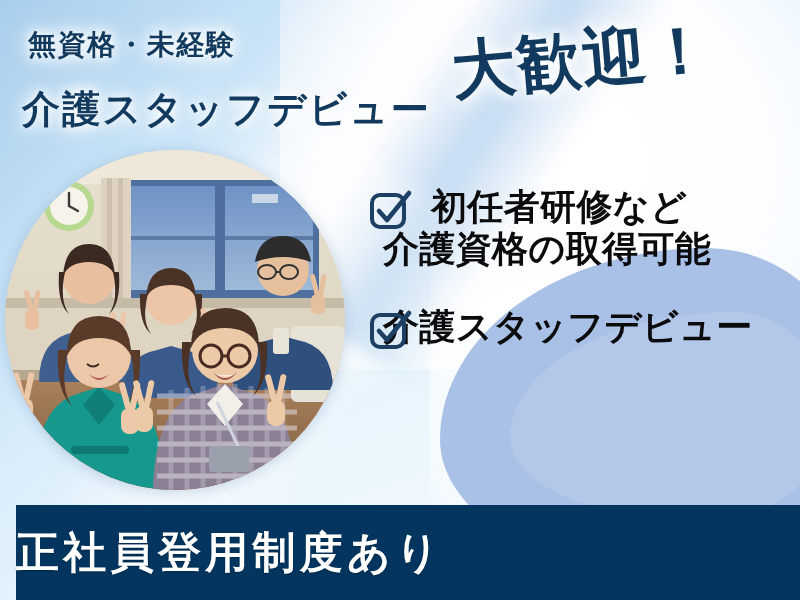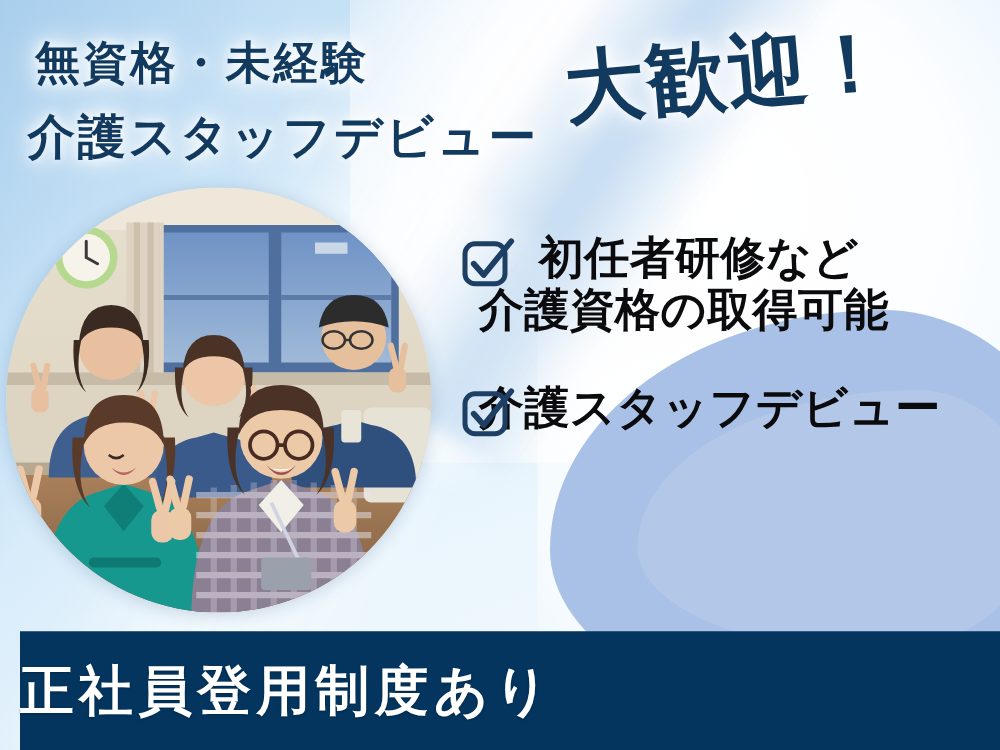--- a/index.html
+++ b/index.html
@@ -55,21 +55,21 @@
     pointer-events:none;
   }
 
   
   .hand{
     position:absolute;color:#123a5e;white-space:nowrap;
     font-family:"DejaVu Sans","Liberation Sans",sans-serif;
     font-weight:700;letter-spacing:.06em;
     text-shadow:0 0 16px #ffffff,0 0 26px #ffffff,0 0 8px rgba(255,255,255,.95);
   }
-  .hand-1{left:28px;top:26px;font-size:36px;}
+  .hand-1{left:28px;top:26px;font-size:28px;}
   .hand-2{left:22px;top:84px;font-size:38px;text-align:right;}
   .hand-big{
     left:452px;top:28px;font-size:64px;font-weight:700;
     letter-spacing:.02em;transform:rotate(-5deg);transform-origin:left center;
   }
 
   
   .photo-wrap{
     position:absolute;left:5px;top:150px;width:340px;height:340px;
     border-radius:50%;overflow:hidden;

